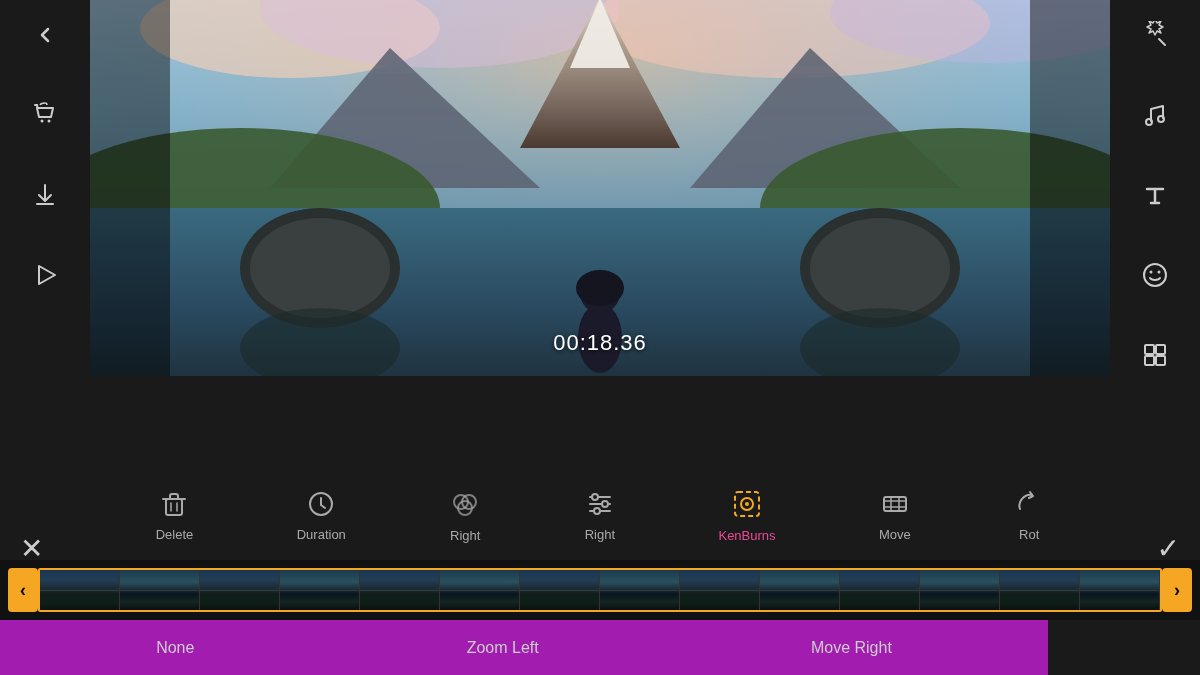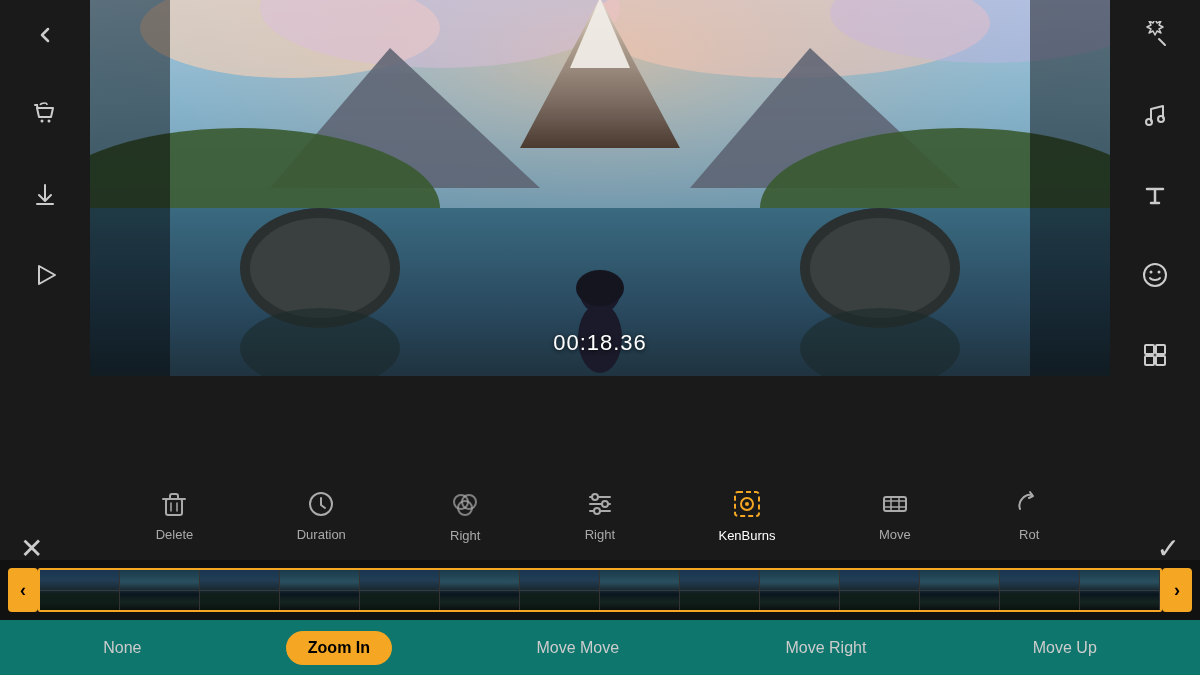--- a/index.html
+++ b/index.html
@@ -137,21 +137,21 @@
     .control-icon.active {
       color: #f5a623;
     }
 
     .control-label {
       font-size: 13px;
       color: #aaa;
     }
 
     .control-label.active {
-      color: #ffffff;
+      color: #ec4899;
     }
 
     
     .timeline-strip {
       position: absolute;
       bottom: 55px;
       left: 0;
       width: 1200px;
       height: 60px;
       background: #111;
@@ -208,23 +208,23 @@
       width: 100%;
       height: 1px;
       background: rgba(255,255,255,0.1);
     }
 
     
     .options-bar {
       position: absolute;
       bottom: 0;
       left: 0;
-      width: 1200px;
+      width: 1048px;
       height: 55px;
-      background: #0f766e;
+      background: #a21caf;
       display: flex;
       align-items: center;
       justify-content: space-around;
       padding: 0 20px;
     }
 
     .option-item {
       padding: 8px 22px;
       border-radius: 25px;
       font-size: 16px;
@@ -575,17 +575,15 @@
       <div class="timeline-frame">
           <div class="timeline-frame-img"></div>
         </div>
     </div>
     <div class="timeline-scroll-btn">›</div>
   </div>
 </div>
 
 <div class="options-bar">
   <div class="option-item">None</div>
-  <div class="option-item active">Zoom In</div>
-  <div class="option-item">Move Move</div>
+  <div class="option-item">Zoom Left</div>
   <div class="option-item">Move Right</div>
-  <div class="option-item">Move Up</div>
 </div>
 
 </body></html>

